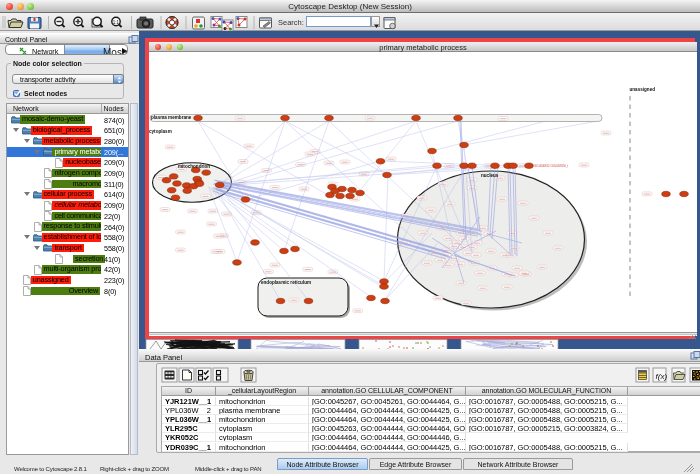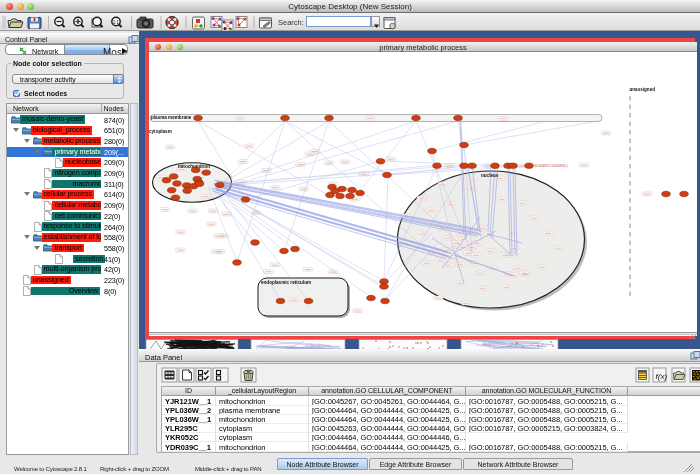--- a/index.html
+++ b/index.html
@@ -47,21 +47,21 @@
 #treehdr { position:absolute; left:0; top:0; width:121px; height:10px;
   background:linear-gradient(#f4f4f4,#cfcfcf); border-bottom:1px solid #9a9a9a;
   font-size:7px; color:#111; }
 .trow { position:absolute; left:0; width:121px; height:10.7px; font-size:7.3px; letter-spacing:-0.15px; }
 .trow .lbl { position:absolute; top:1px; height:8.5px; line-height:8.5px;
   padding:0 2px; color:#000; white-space:nowrap; overflow:hidden; }
 .trow .cnt { position:absolute; left:97px; top:1.2px; font-size:7.2px; letter-spacing:-0.1px; color:#000; white-space:nowrap; }
 .tri { position:absolute; top:3px; width:0; height:0;
   border-left:3px solid transparent; border-right:3px solid transparent;
   border-top:4px solid #777; }
-.gbg { background:#0f766e; }
+.gbg { background:#4d7c0f; }
 .rbg { background:#ff1d0a; }
 
 
 #mdi { left:139px; top:31px; width:561px; height:319px; background:#36568e; }
 
 
 #iwin { position:absolute; left:6px; top:7px; width:550px; height:301px;
   background:#fff; border:4px solid #ef4444; }
 #iwin-title { position:absolute; left:0; top:0; width:548px; height:10px;
   background:linear-gradient(#f0f0f0,#c6c6c6); border-bottom:1px solid #8a8a8a;
@@ -316,21 +316,21 @@
               <path d="M0.8,3.4 L9.2,3.4" stroke="#7fa8cc" stroke-width="1.2" fill="none"></path>
             </svg>
             <div class="lbl rbg" style="left:34.6px;max-width:59px;">cellular process</div>
             <div class="cnt">614(0)</div>
           </div>
 <div class="trow" style="top:96.0px;">
             <svg class="abs" style="left:37.400000000000006px;top:0.5px" width="8" height="10">
               <path d="M0.5,0.5 L5,0.5 L7.5,3 L7.5,9.5 L0.5,9.5 Z" fill="#fff" stroke="#999" stroke-width="0.8"></path>
               <path d="M5,0.5 L5,3 L7.5,3" fill="none" stroke="#999" stroke-width="0.8"></path>
             </svg>
-            <div class="lbl rbg" style="left:45.4px;max-width:49px;">cellular metabo</div>
+            <div class="lbl rbg" style="left:45.4px;max-width:49px;font-style:italic;">cellular metabo</div>
             <div class="cnt">209(0)</div>
           </div>
 <div class="trow" style="top:106.7px;">
             <svg class="abs" style="left:37.400000000000006px;top:0.5px" width="8" height="10">
               <path d="M0.5,0.5 L5,0.5 L7.5,3 L7.5,9.5 L0.5,9.5 Z" fill="#fff" stroke="#999" stroke-width="0.8"></path>
               <path d="M5,0.5 L5,3 L7.5,3" fill="none" stroke="#999" stroke-width="0.8"></path>
             </svg>
             <div class="lbl gbg" style="left:45.4px;max-width:49px;">cell communicat</div>
             <div class="cnt">22(0)</div>
           </div>
@@ -928,21 +928,21 @@
           <div class="dhcell" style="left:147px;width:157px;line-height:8px;">annotation.GO CELLULAR_COMPONENT</div>
           <div class="dhcell" style="left:304px;width:162px;line-height:8px;">annotation.GO MOLECULAR_FUNCTION</div>
           <div class="dhcell" style="left:466px;width:74px;"></div>
           <div class="drow" style="top:9.5px;">
             <div class="dcell" style="left:0px;width:54px;font-weight:bold;">YJR121W__1</div>
             <div class="dcell" style="left:54px;width:93px;font-weight:normal;">mitochondrion</div>
             <div class="dcell" style="left:147px;width:157px;font-weight:normal;">[GO:0045267, GO:0045261, GO:0044464, G...</div>
             <div class="dcell" style="left:304px;width:162px;font-weight:normal;">[GO:0016787, GO:0005488, GO:0005215, G...</div>
           </div>
           <div class="drow" style="top:18.7px;">
-            <div class="dcell" style="left:0px;width:75px;font-weight:bold;">YPL036W__2</div>
+            <div class="dcell" style="left:0px;width:75px;font-weight:normal;">YPL036W__2</div>
             <div class="dcell" style="left:54px;width:93px;font-weight:normal;">plasma membrane</div>
             <div class="dcell" style="left:147px;width:157px;font-weight:normal;">[GO:0044464, GO:0044444, GO:0044425, G...</div>
             <div class="dcell" style="left:304px;width:162px;font-weight:normal;">[GO:0016787, GO:0005488, GO:0005215, G...</div>
           </div>
           <div class="drow" style="top:27.9px;">
             <div class="dcell" style="left:0px;width:54px;font-weight:bold;">YPL036W__1</div>
             <div class="dcell" style="left:54px;width:93px;font-weight:normal;">mitochondrion</div>
             <div class="dcell" style="left:147px;width:157px;font-weight:normal;">[GO:0044464, GO:0044444, GO:0044425, G...</div>
             <div class="dcell" style="left:304px;width:162px;font-weight:normal;">[GO:0016787, GO:0005488, GO:0005215, G...</div>
           </div>

